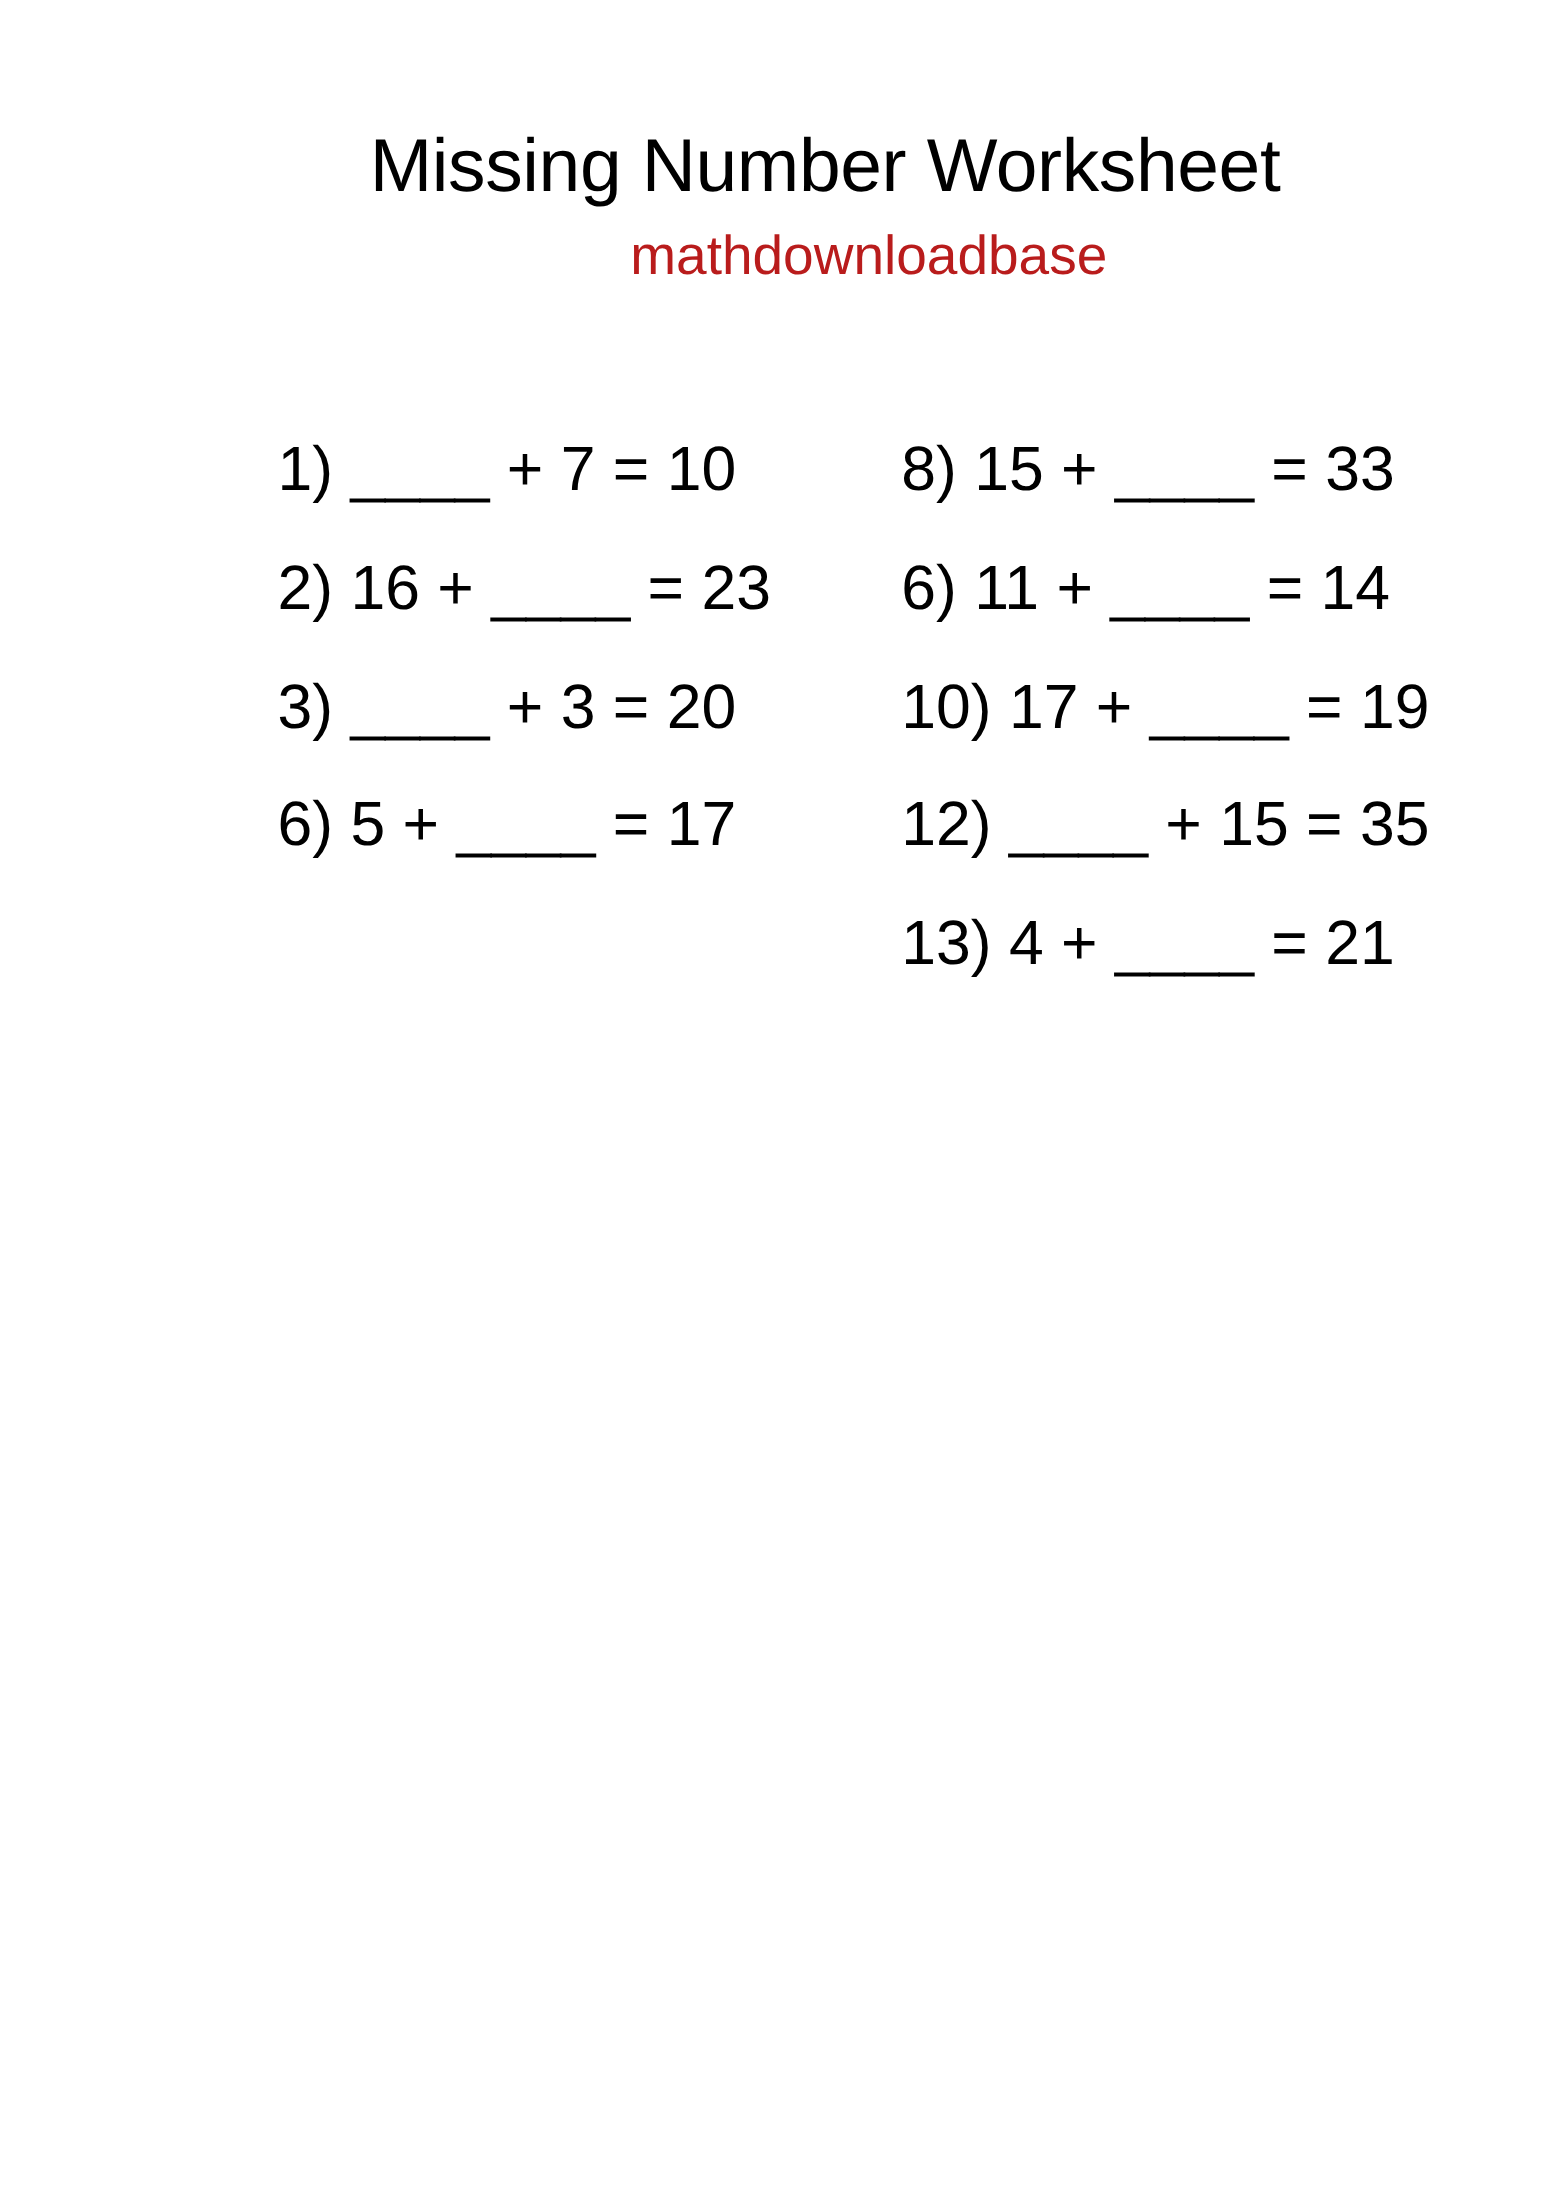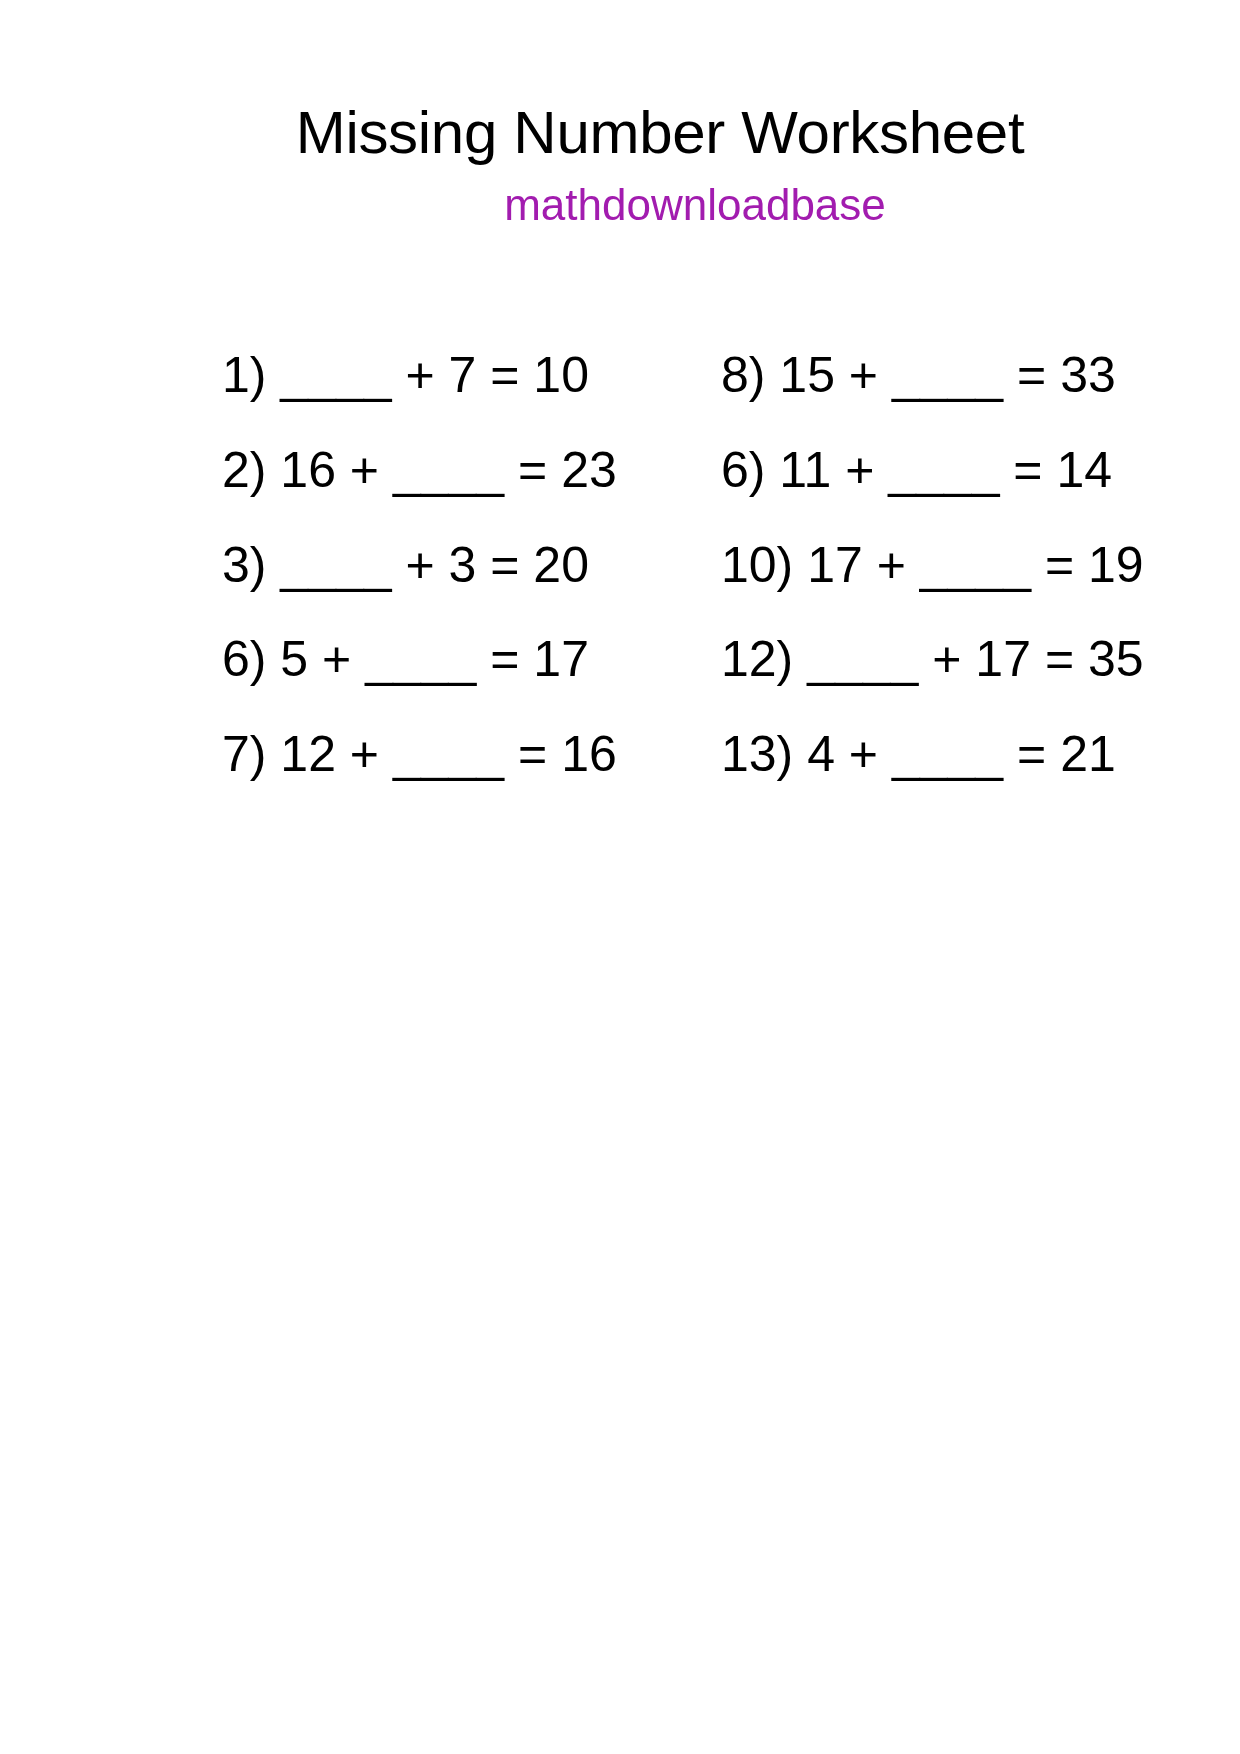--- a/index.html
+++ b/index.html
@@ -31,21 +31,21 @@
     .subtitle {
       position: absolute;
       left: 0;
       width: 1240px;
       top: 178px;
       padding-left: 150px;
       box-sizing: border-box;
       text-align: center;
       font-size: 44px;
       line-height: 54px;
-      color: #a21caf;
+      color: #b91c1c;
       white-space: nowrap;
     }
     .column {
       position: absolute;
       top: 345px;
       margin-left: 21px;
     }
     .col-left { left: 201px; }
     .col-right { left: 700px; }
     .problem {
@@ -59,22 +59,21 @@
 <body>
 
 <div class="title">Missing Number Worksheet</div>
 <div class="subtitle">mathdownloadbase</div>
 
 <div class="column col-left">
   <div class="problem">1) ____ + 7 = 10</div>
   <div class="problem">2) 16 + ____ = 23</div>
   <div class="problem">3) ____ + 3 = 20</div>
   <div class="problem">6) 5 + ____ = 17</div>
-  <div class="problem">7) 12 + ____ = 16</div>
 </div>
 
 <div class="column col-right">
   <div class="problem">8) 15 + ____ = 33</div>
   <div class="problem">6) 11 + ____ = 14</div>
   <div class="problem">10) 17 + ____ = 19</div>
-  <div class="problem">12) ____ + 17 = 35</div>
+  <div class="problem">12) ____ + 15 = 35</div>
   <div class="problem">13) 4 + ____ = 21</div>
 </div>
 
 </body></html>

